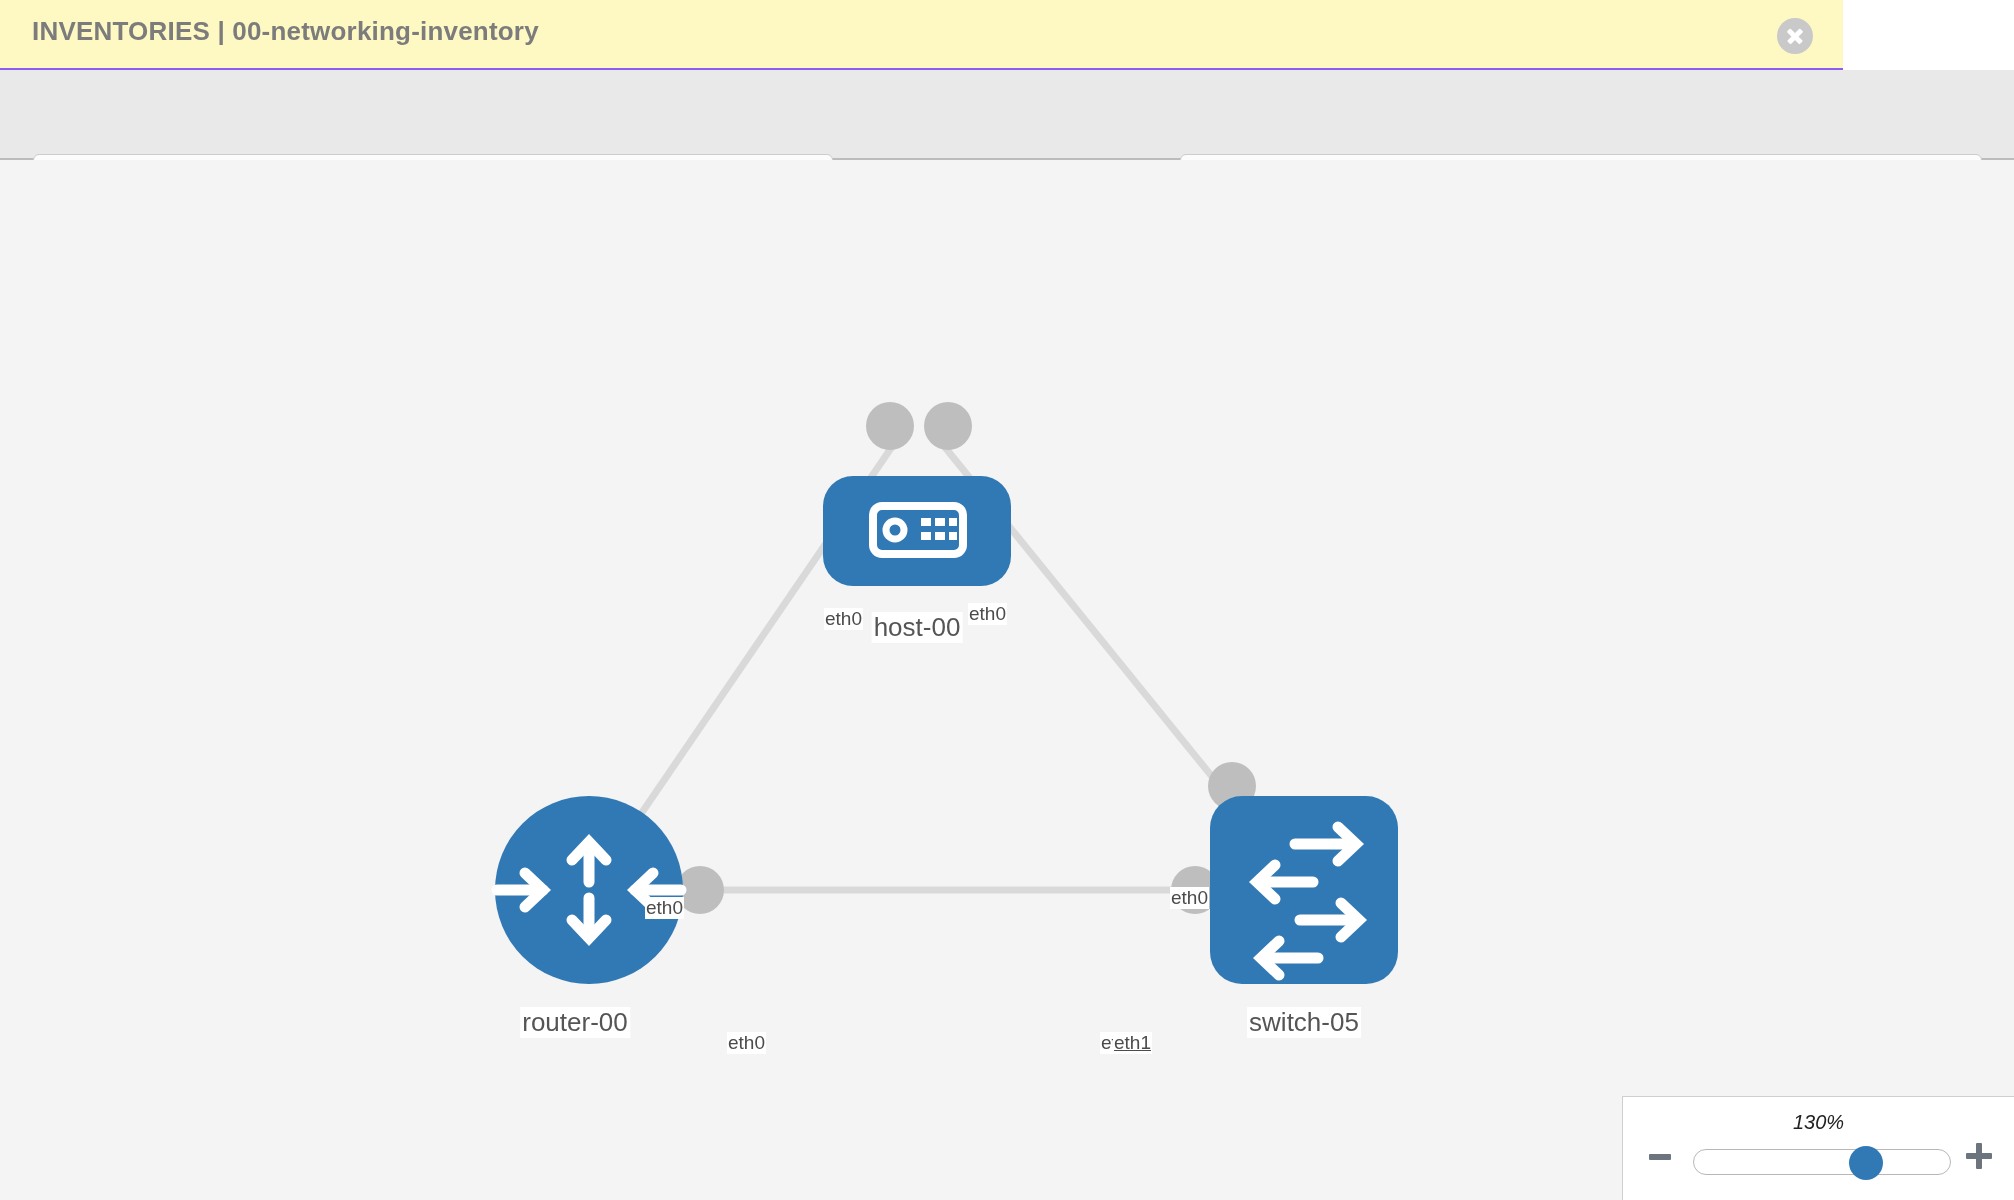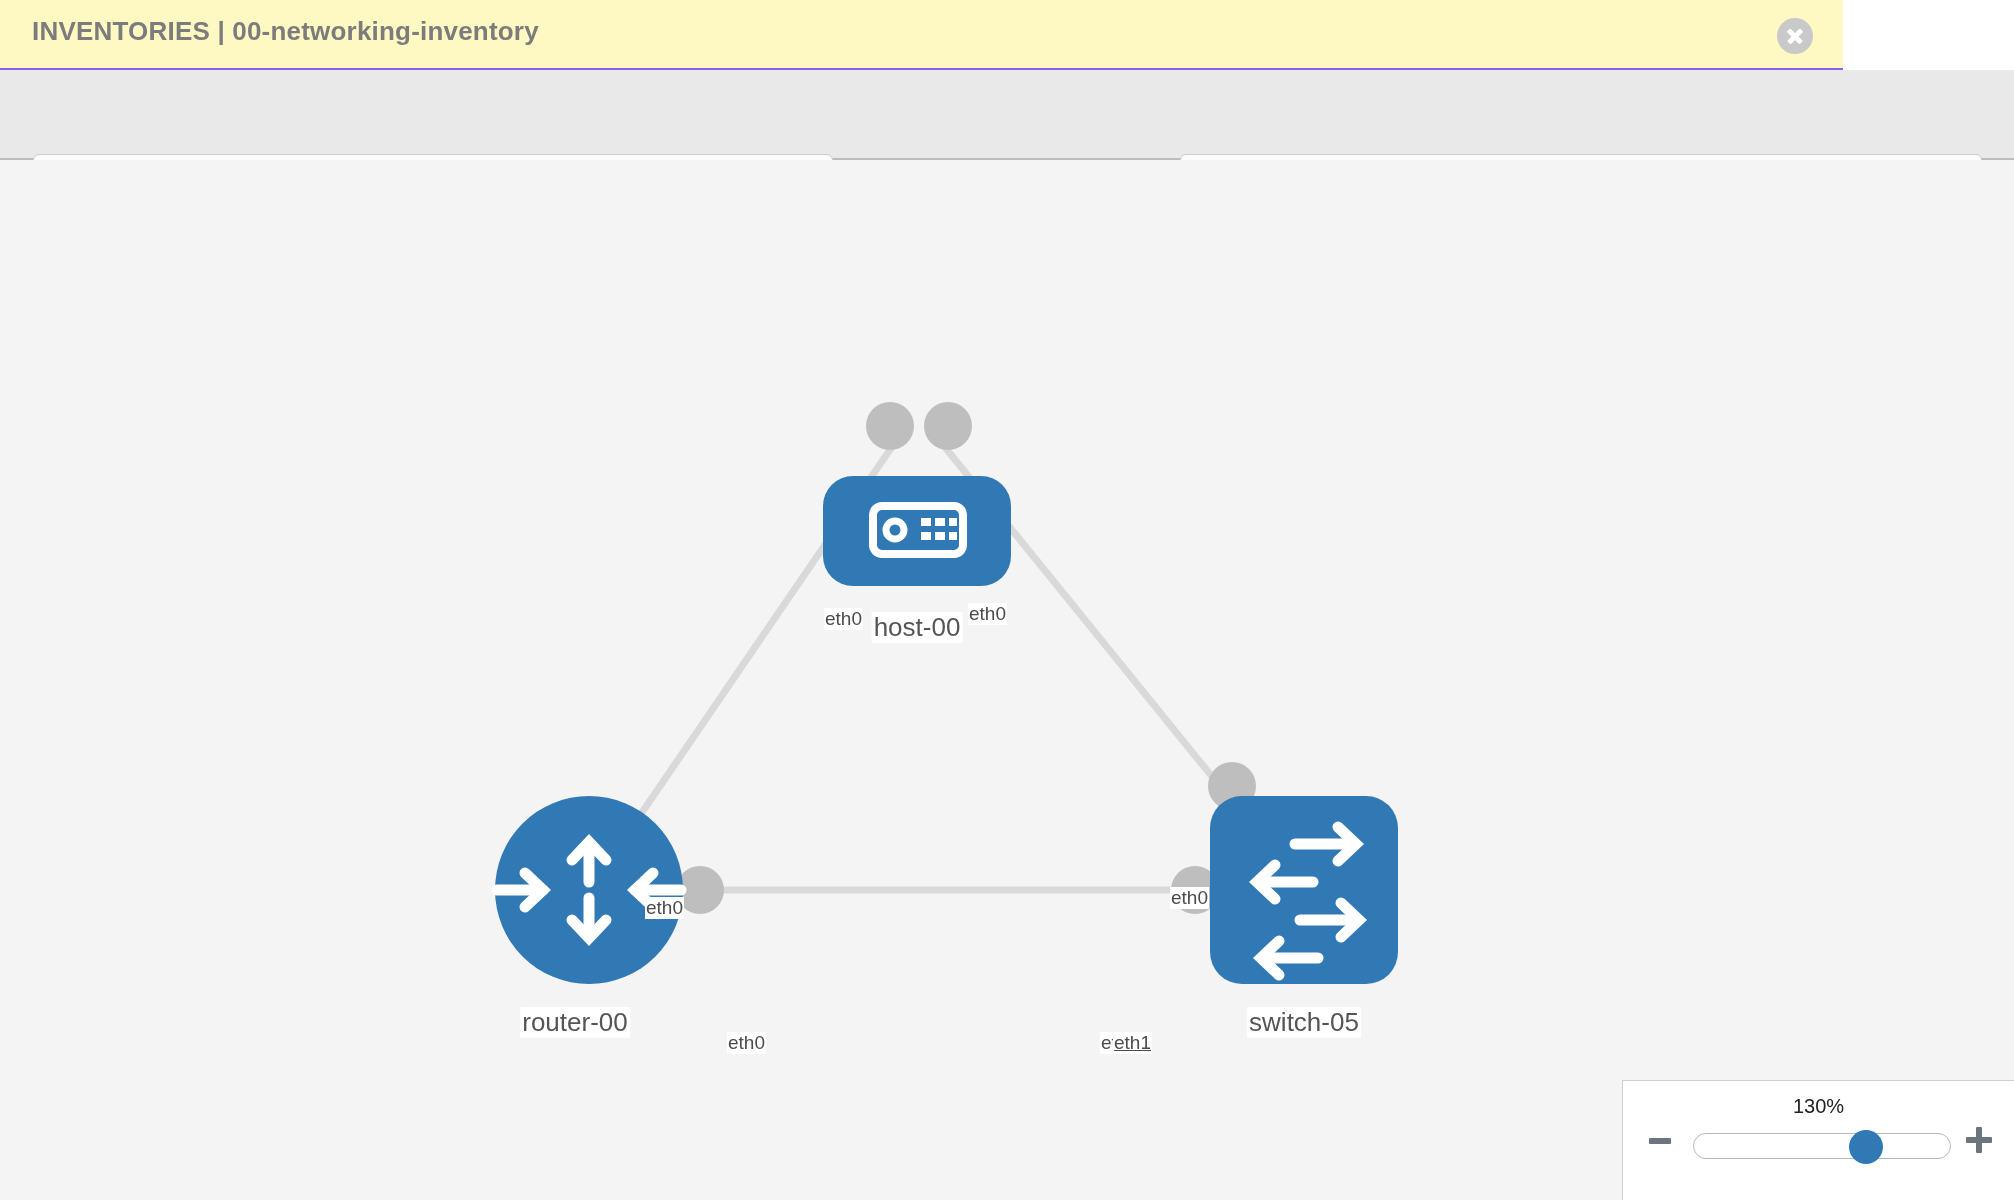--- a/index.html
+++ b/index.html
@@ -107,24 +107,24 @@
     background: #ffffff;
     white-space: nowrap;
     padding: 0 1px;
     text-align: right;
   }
 
   
   .zoom-panel {
     position: absolute;
     right: 0; bottom: 0;
-    width: 392px; height: 120px;
+    width: 392px; height: 104px;
     background: #ffffff;
     border: 1px solid #cfcfcf;
-    border-right: none; border-bottom: none;
+    border-right: none; border-bottom: none; font-style: italic;
   }
   .zoom-pct {
     position: absolute; top: 14px; left: 0; width: 100%;
     text-align: center;
     font-size: 20px; color: #222222;
   }
   .zoom-minus, .zoom-plus {
     position: absolute; top: 46px;
     color: #6c757d; cursor: pointer;
   }

